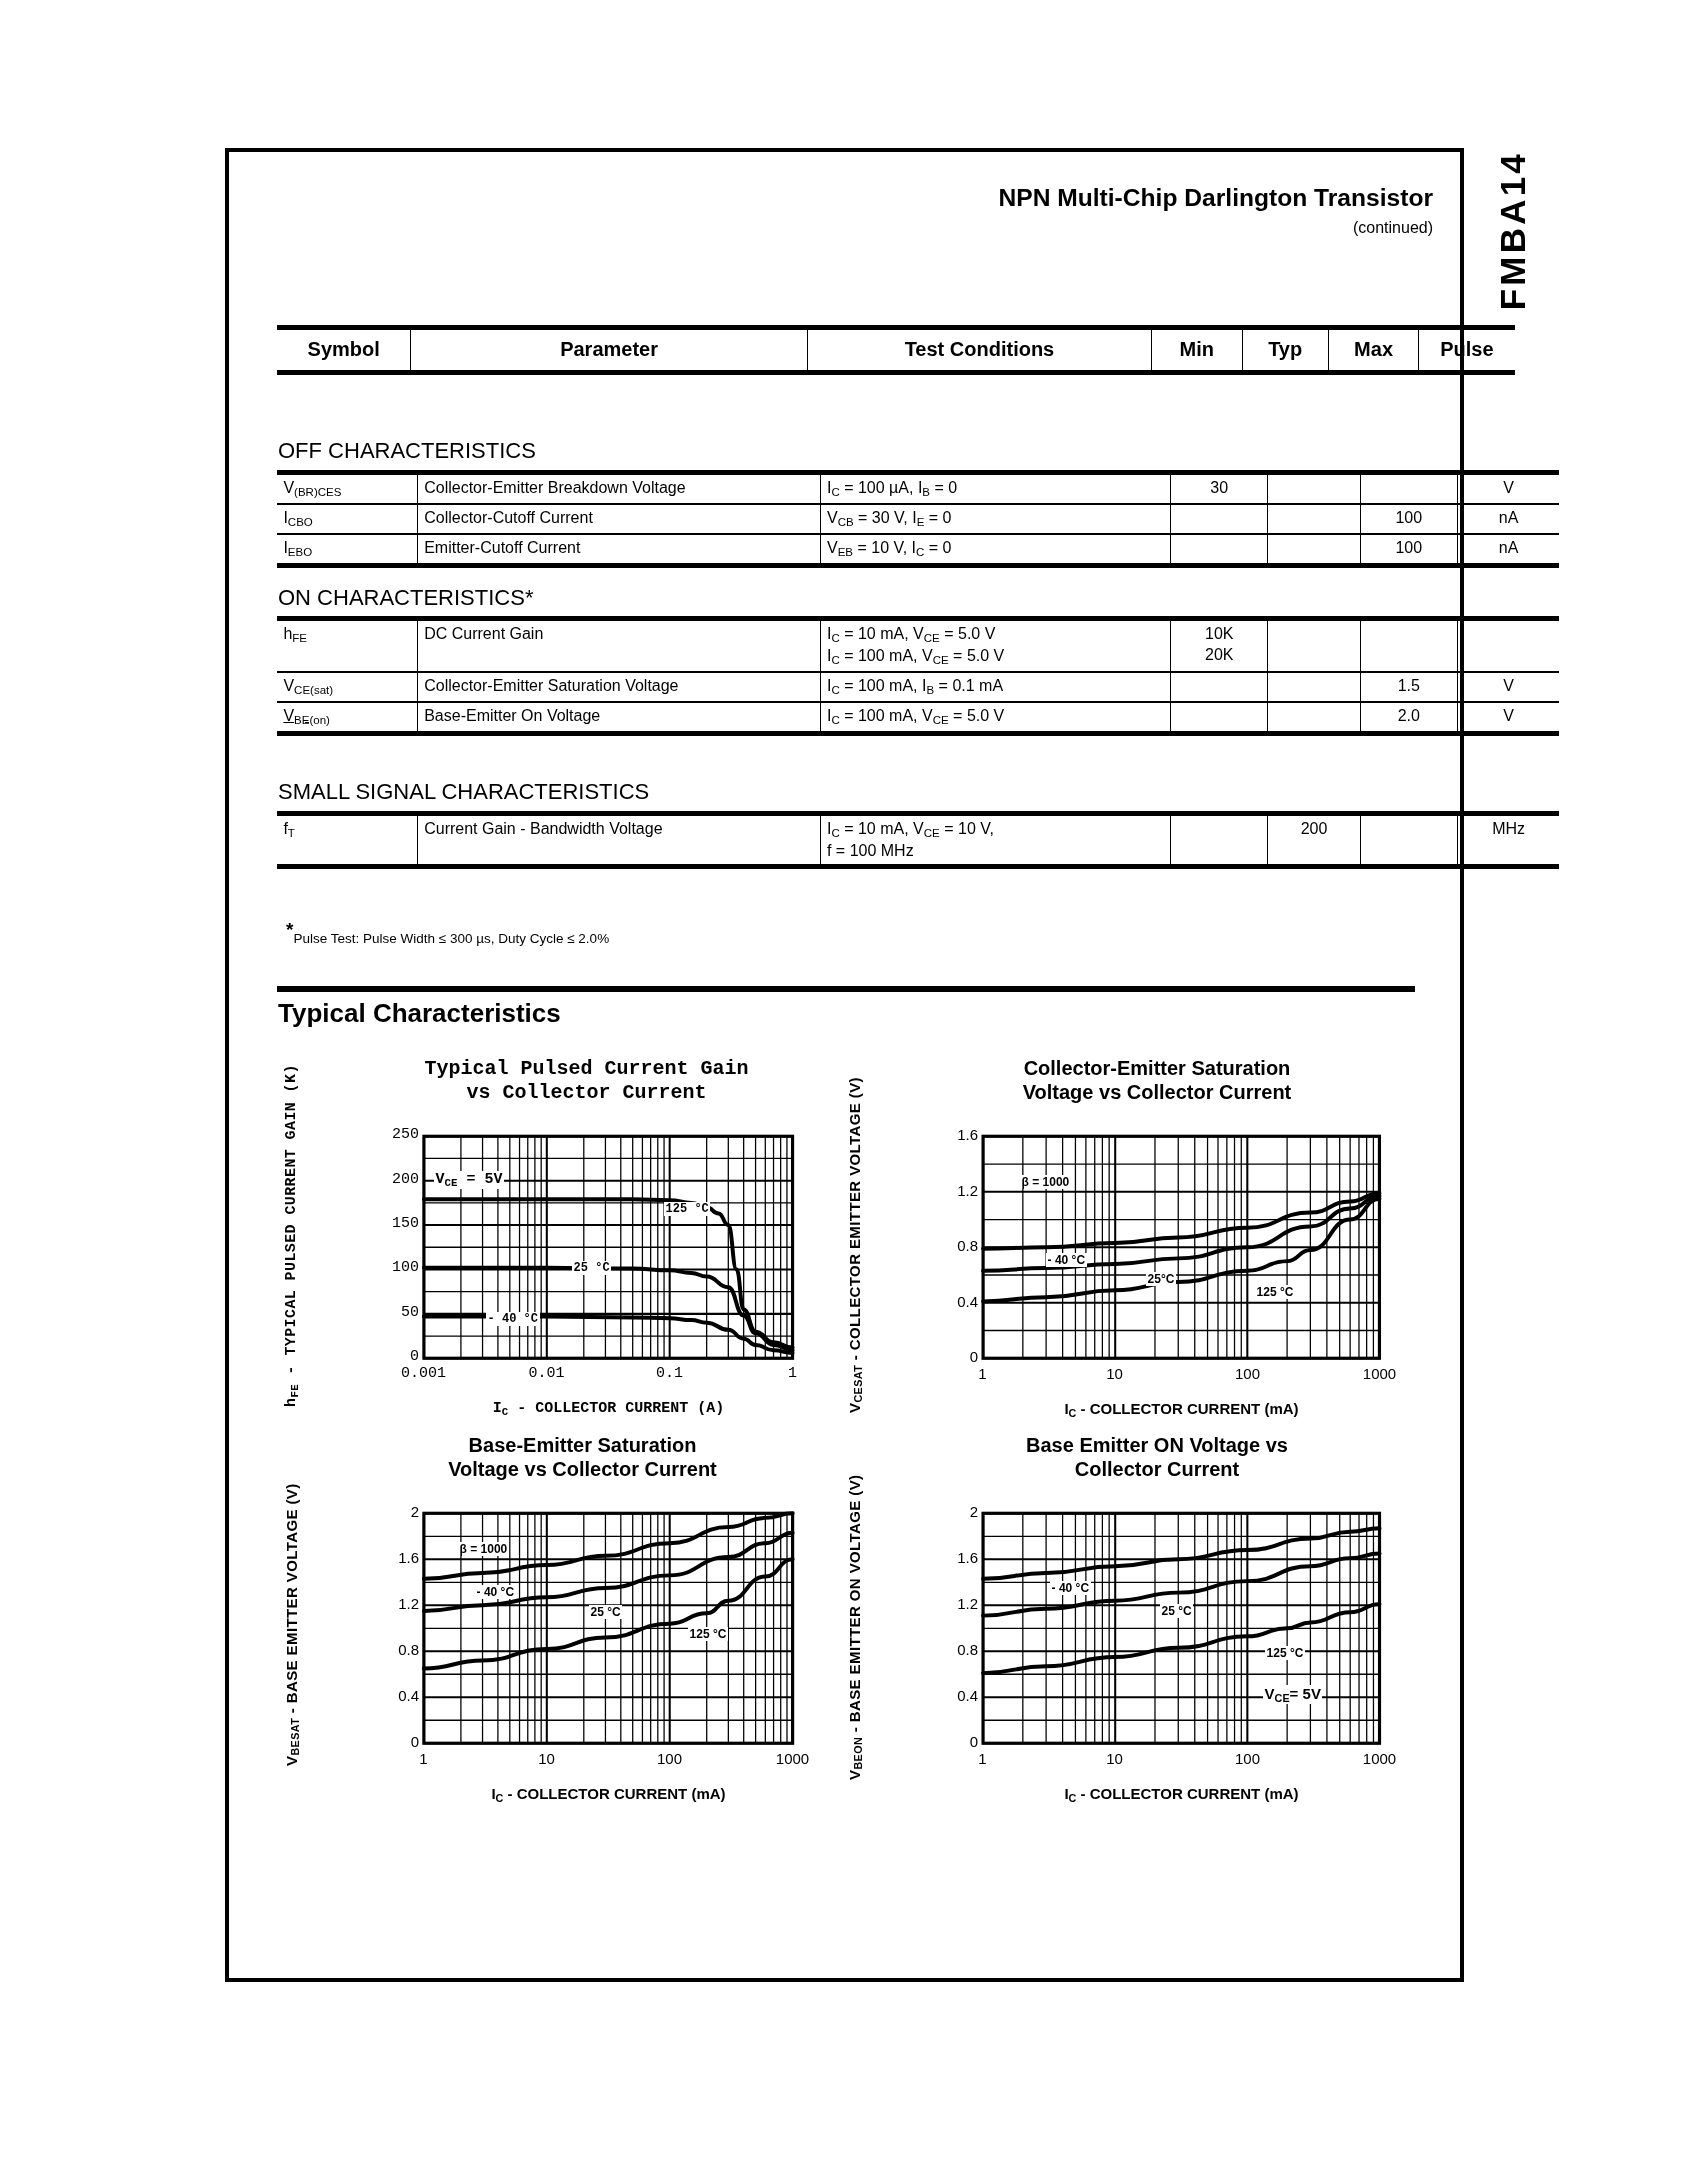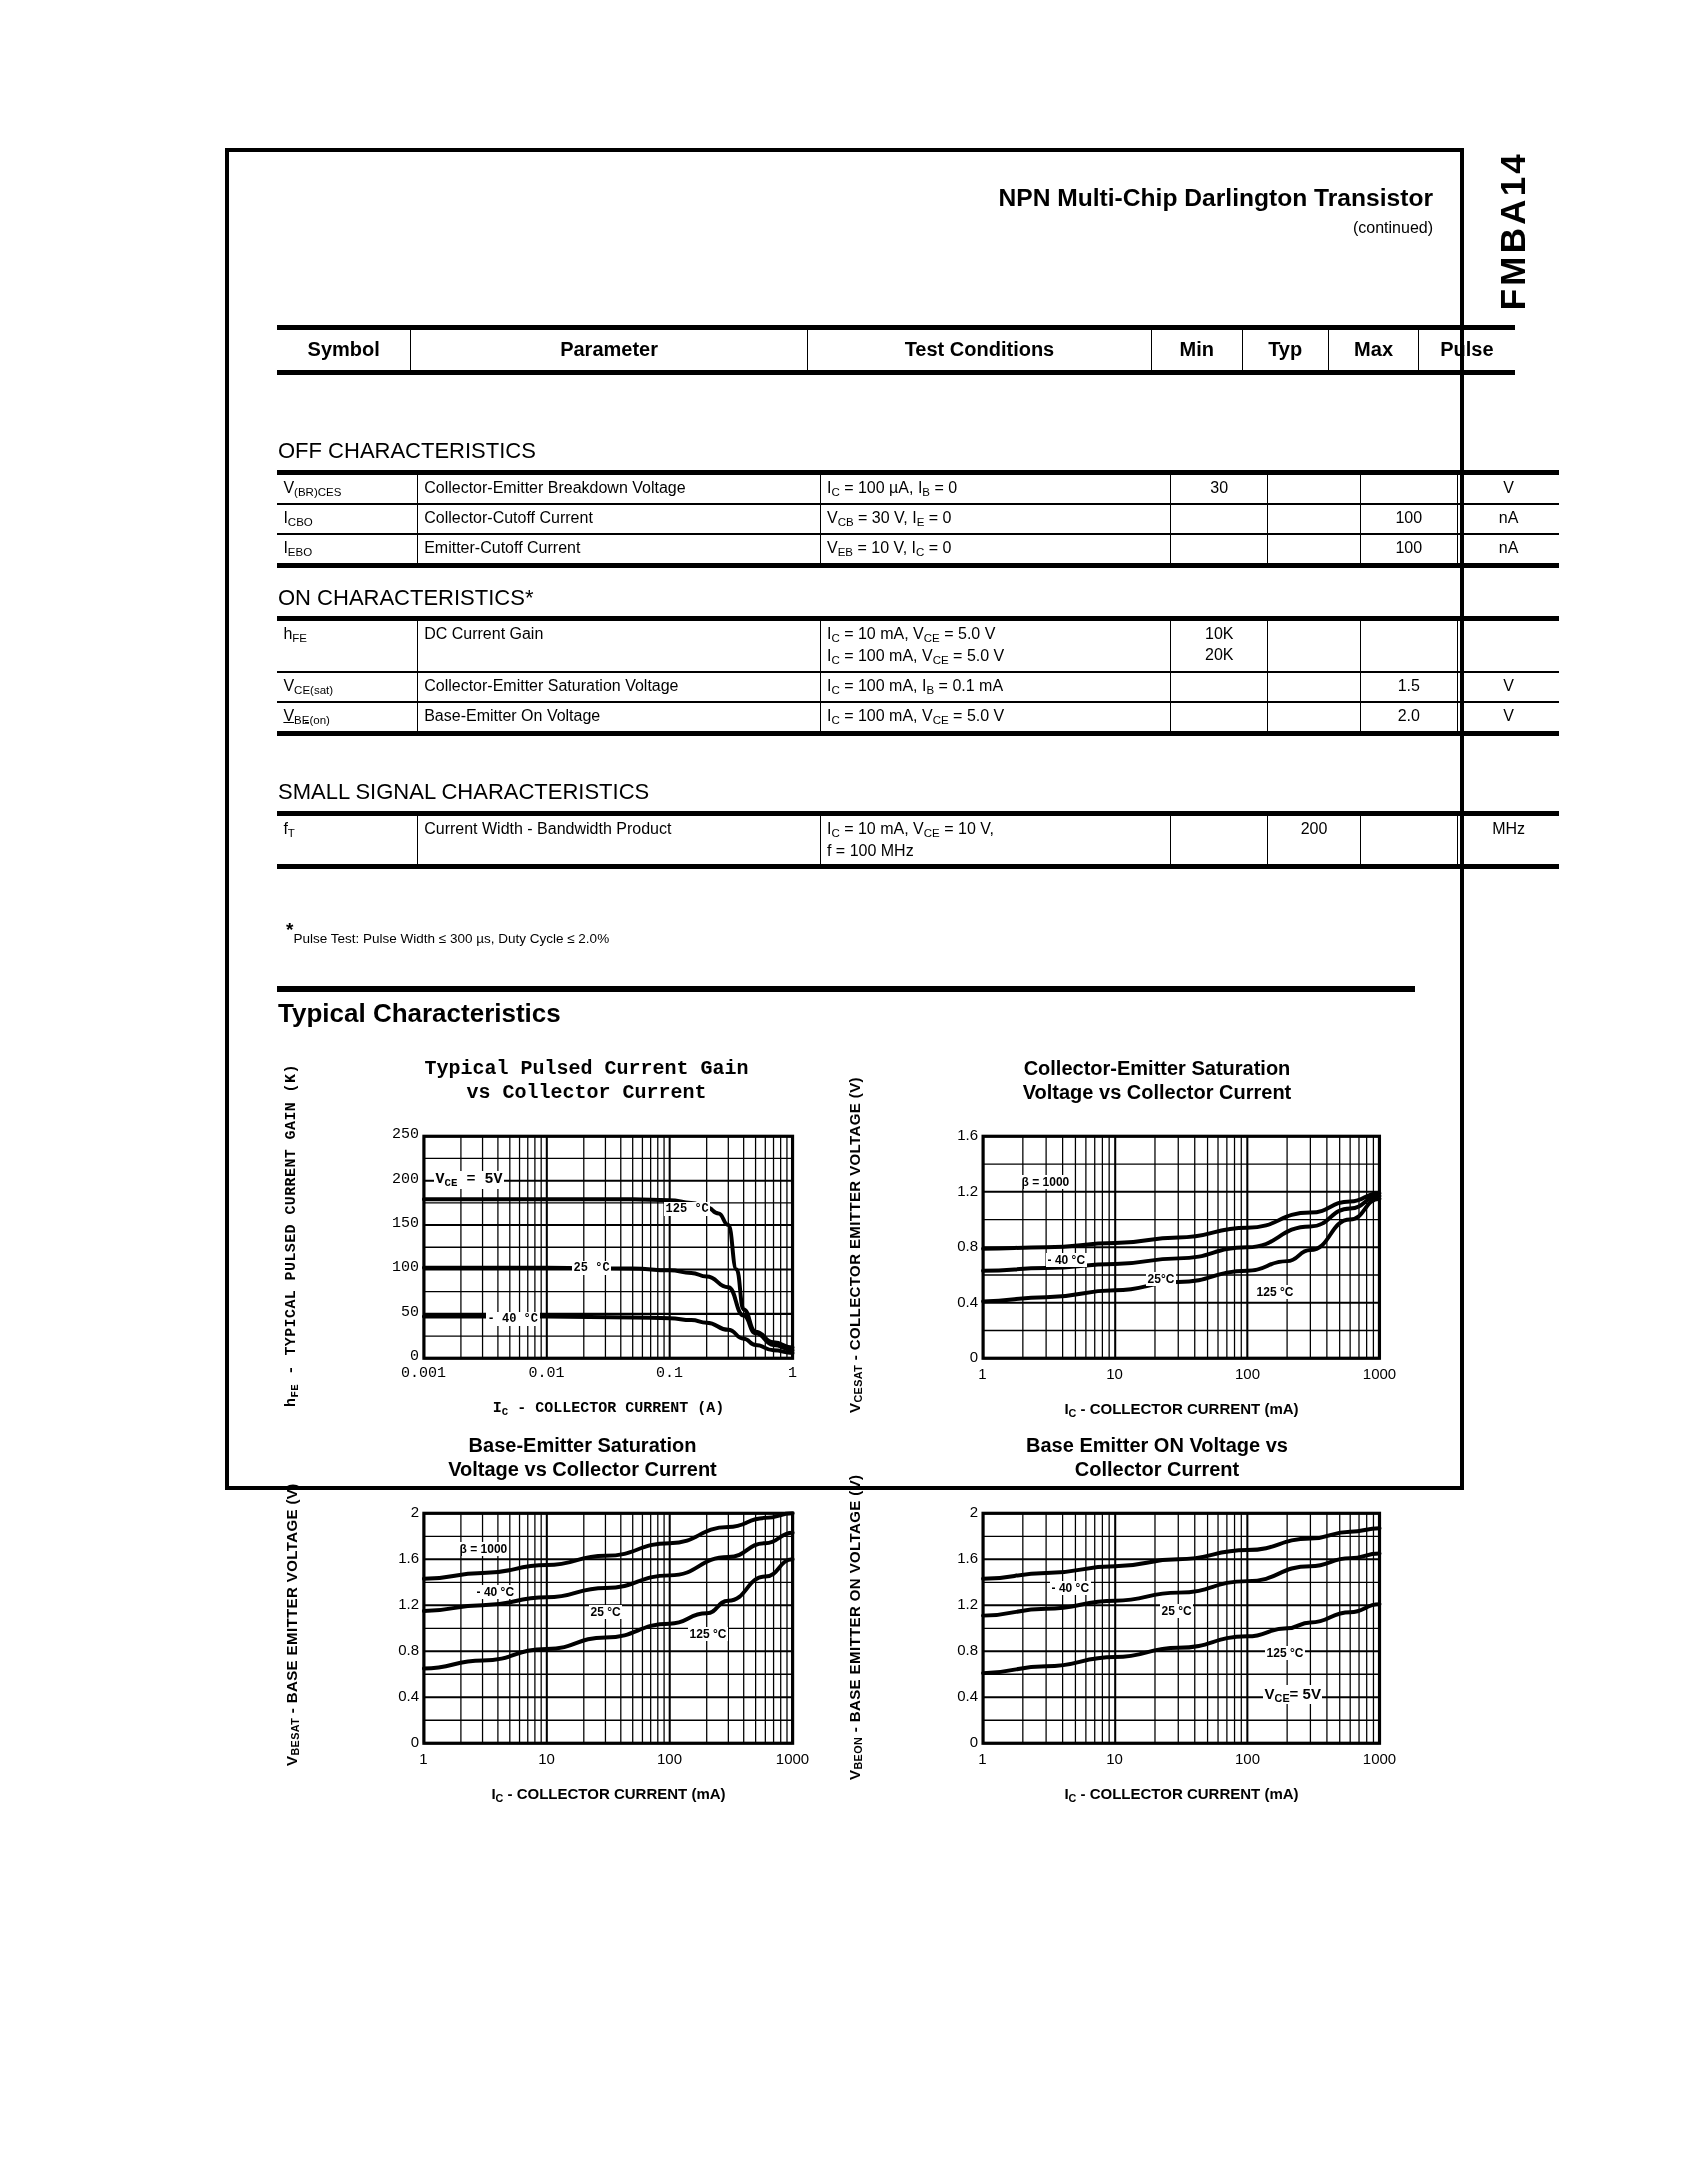--- a/index.html
+++ b/index.html
@@ -1,20 +1,20 @@
 <!DOCTYPE html>
 <html style="font-size:12.7px"><head>
 <meta charset="utf-8">
 <style>
   html,body{margin:0;padding:0;background:#fff;}
   body{width:1687px;height:2183px;font-family:"Liberation Sans",sans-serif;color:#000;position:relative;overflow:hidden;}
 
   
   #page-frame{
-    position:absolute;left:225px;top:148px;width:1239px;height:1342px;
+    position:absolute;left:225px;top:148px;width:1239px;height:1834px;
     border:4px solid #000;box-sizing:border-box;background:#fff;
   }
   #side-code{
     position:absolute;left:1493px;top:151px;
     font-size:35px;font-weight:bold;letter-spacing:3.2px;
     writing-mode:vertical-rl;transform:rotate(180deg);
     font-family:"Liberation Sans",sans-serif;
   }
 
   
@@ -155,21 +155,21 @@
           <td class="c-uni" style="border-right:none;">V</td>
         </tr>
       </tbody>
     </table>
 
   <div class="sect-label" style="left:49px;top:627px;">SMALL SIGNAL CHARACTERISTICS</div>
   <table class="spec" id="tbl-ss" style="left:48px;top:659px;width:1138px;">
       <tbody>
         <tr class="grp-top grp-bot">
           <td class="c-sym" style="border-left:none;">f<sub>T</sub></td>
-          <td class="c-par">Current Width - Bandwidth Product</td>
+          <td class="c-par">Current Gain - Bandwidth Voltage</td>
           <td class="c-tc">I<sub>C</sub> = 10 mA, V<sub>CE</sub> = 10 V,<br>f = 100 MHz</td>
           <td class="c-min"></td>
           <td class="c-typ">200</td>
           <td class="c-max"></td>
           <td class="c-uni" style="border-right:none;">MHz</td>
         </tr>
       </tbody>
     </table>
 
   <div id="footnote"><span class="star">*</span><span>Pulse Test: Pulse Width ≤ 300 µs, Duty Cycle ≤ 2.0%</span></div>

